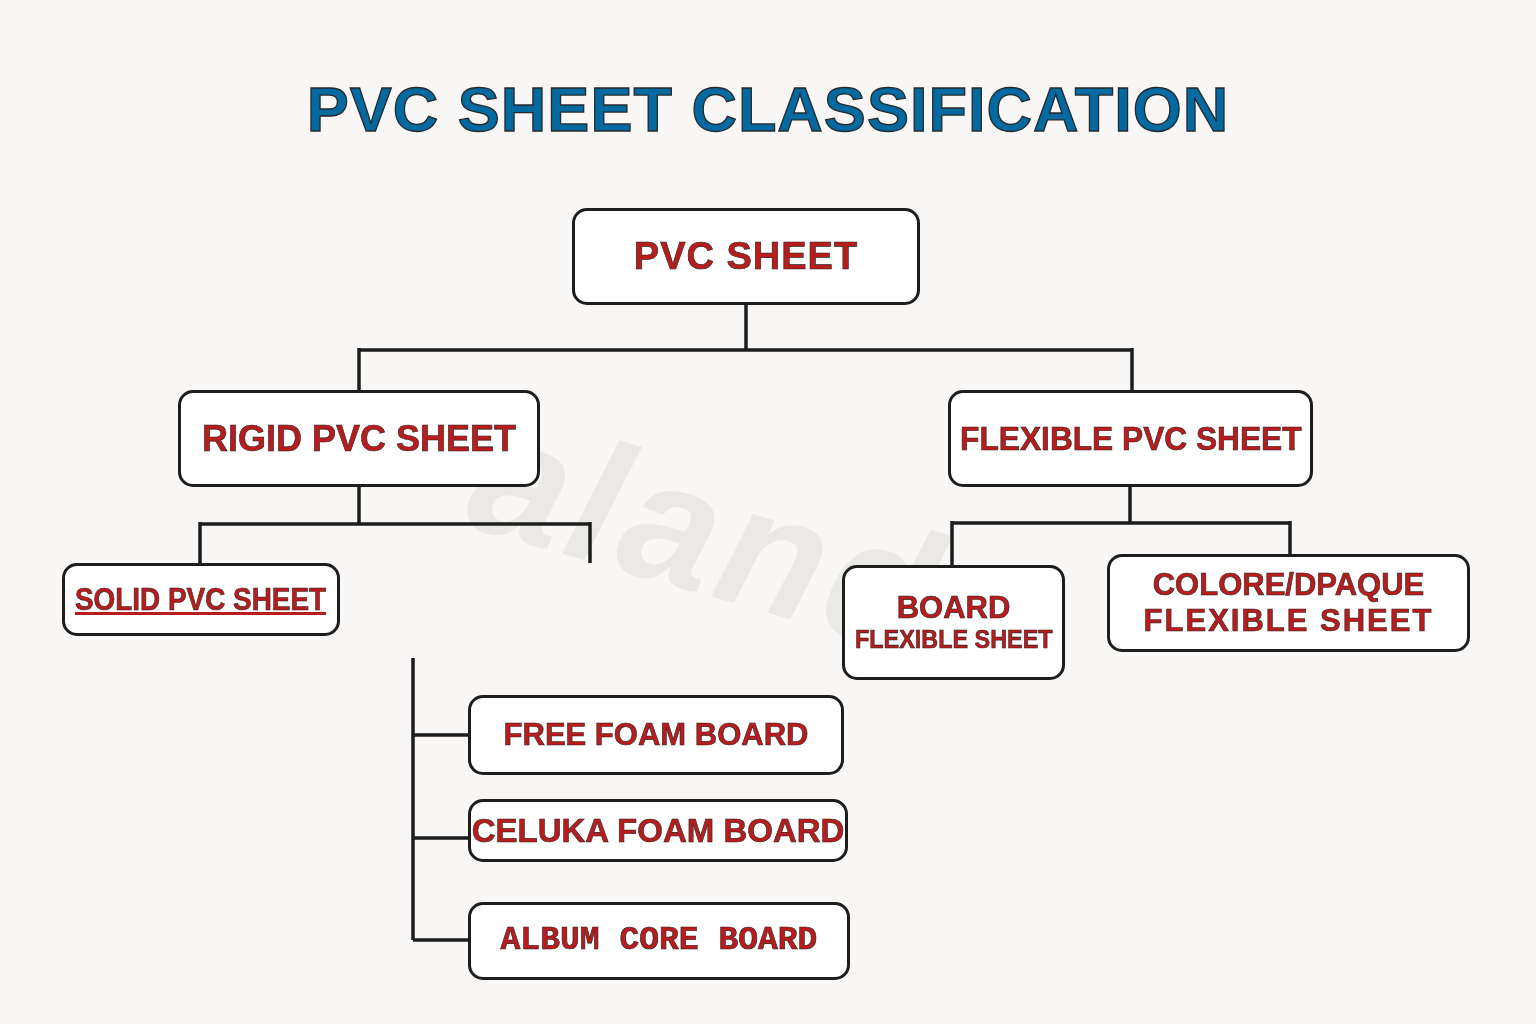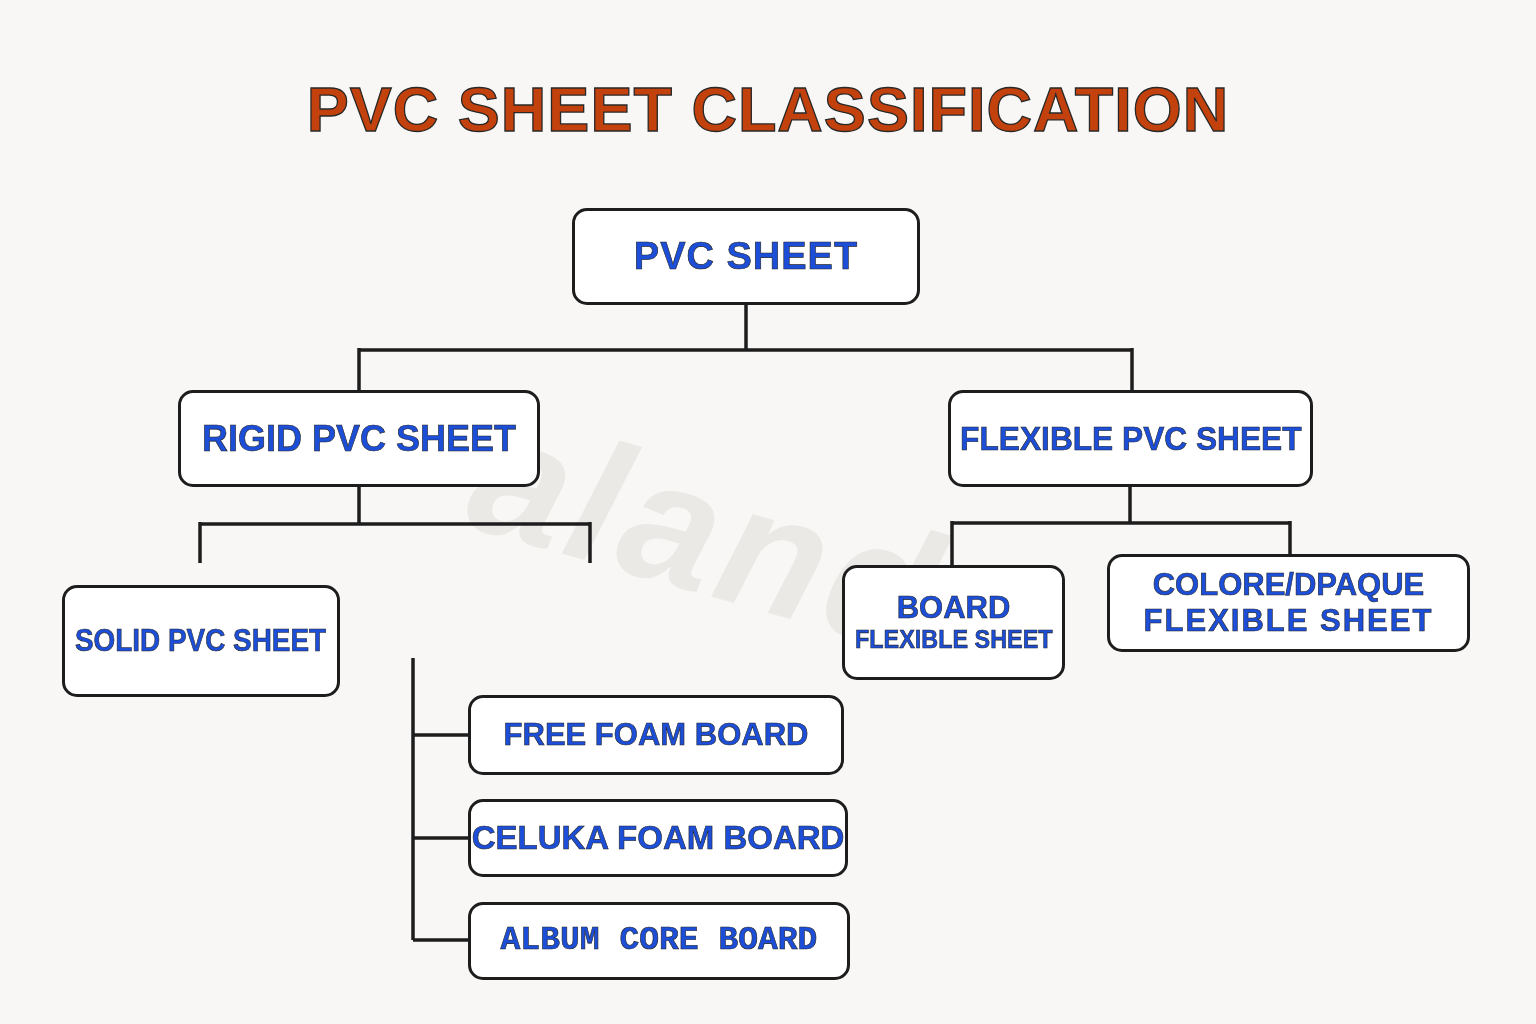--- a/index.html
+++ b/index.html
@@ -10,21 +10,21 @@
     overflow:hidden;
     font-family:"Liberation Sans", sans-serif;
   }
   .title{
     position:absolute;
     left:0; top:74px; width:1536px;
     text-align:center;
     font-size:63px;
     font-weight:bold;
     letter-spacing:1px;
-    color:#c2410c;
+    color:#0369a1;
     -webkit-text-stroke:1.3px #282828;
     line-height:70px;
     white-space:nowrap;
   }
   .watermark{
     position:absolute;
     left:505px; top:372px;
     font-size:172px;
     font-style:italic;
     font-weight:bold;
@@ -44,48 +44,48 @@
     position:absolute;
     box-sizing:border-box;
     background:#ffffff;
     border:3.5px solid #1d1d1d;
     border-radius:15px;
     display:flex;
     flex-direction:column;
     align-items:center;
     justify-content:center;
     z-index:3;
-    color:#1d4ed8;
+    color:#b91c1c;
   }
   .node .lbl{
     font-weight:bold;
     white-space:nowrap;
     -webkit-text-stroke:0.6px #262626;
     line-height:1.15;
   }
   
   .n-root    {left:572px;  top:208px; width:348px; height:97px;}
   .n-root .lbl{font-size:38px; letter-spacing:1px;}
   .n-rigid   {left:178px;  top:390px; width:362px; height:97px;}
   .n-rigid .lbl{font-size:36px;}
   .n-flexible{left:948px;  top:390px; width:365px; height:97px;}
   .n-flexible .lbl{font-size:33px; transform:scaleX(0.96);}
-  .n-solid   {left:62px;   top:585px; width:278px; height:112px;}
+  .n-solid   {left:62px;   top:563px; width:278px; height:73px;text-decoration:underline;}
   .n-solid .lbl{font-size:31px; transform:scaleX(0.90);}
   .n-foam    {left:372px;  top:563px; width:437px; height:95px;}
   .n-foam .lbl{font-size:41px;}
   .n-clear   {left:842px;  top:565px; width:223px; height:115px;}
   .n-clear .lbl1{font-size:31px;}
   .n-clear .lbl2{font-size:26px; transform:scaleX(0.90);}
   .n-colored {left:1107px; top:554px; width:363px; height:98px;text-align:right;}
   .n-colored .lbl1{font-size:31px;}
   .n-colored .lbl2{font-size:31px; letter-spacing:2px;}
   .n-free    {left:468px;  top:695px; width:376px; height:80px;}
   .n-free .lbl{font-size:31px;}
-  .n-celuka  {left:468px;  top:799px; width:380px; height:78px;}
+  .n-celuka  {left:468px;  top:799px; width:380px; height:63px;}
   .n-celuka .lbl{font-size:33px;}
   .n-album   {left:468px;  top:902px; width:382px; height:78px;}
   .n-album .lbl{font-size:33px;font-family:Liberation Mono, monospace;}
 </style>
 </head>
 <body>
 
 <div class="canvas">
 
   <div class="title">PVC SHEET CLASSIFICATION</div>

